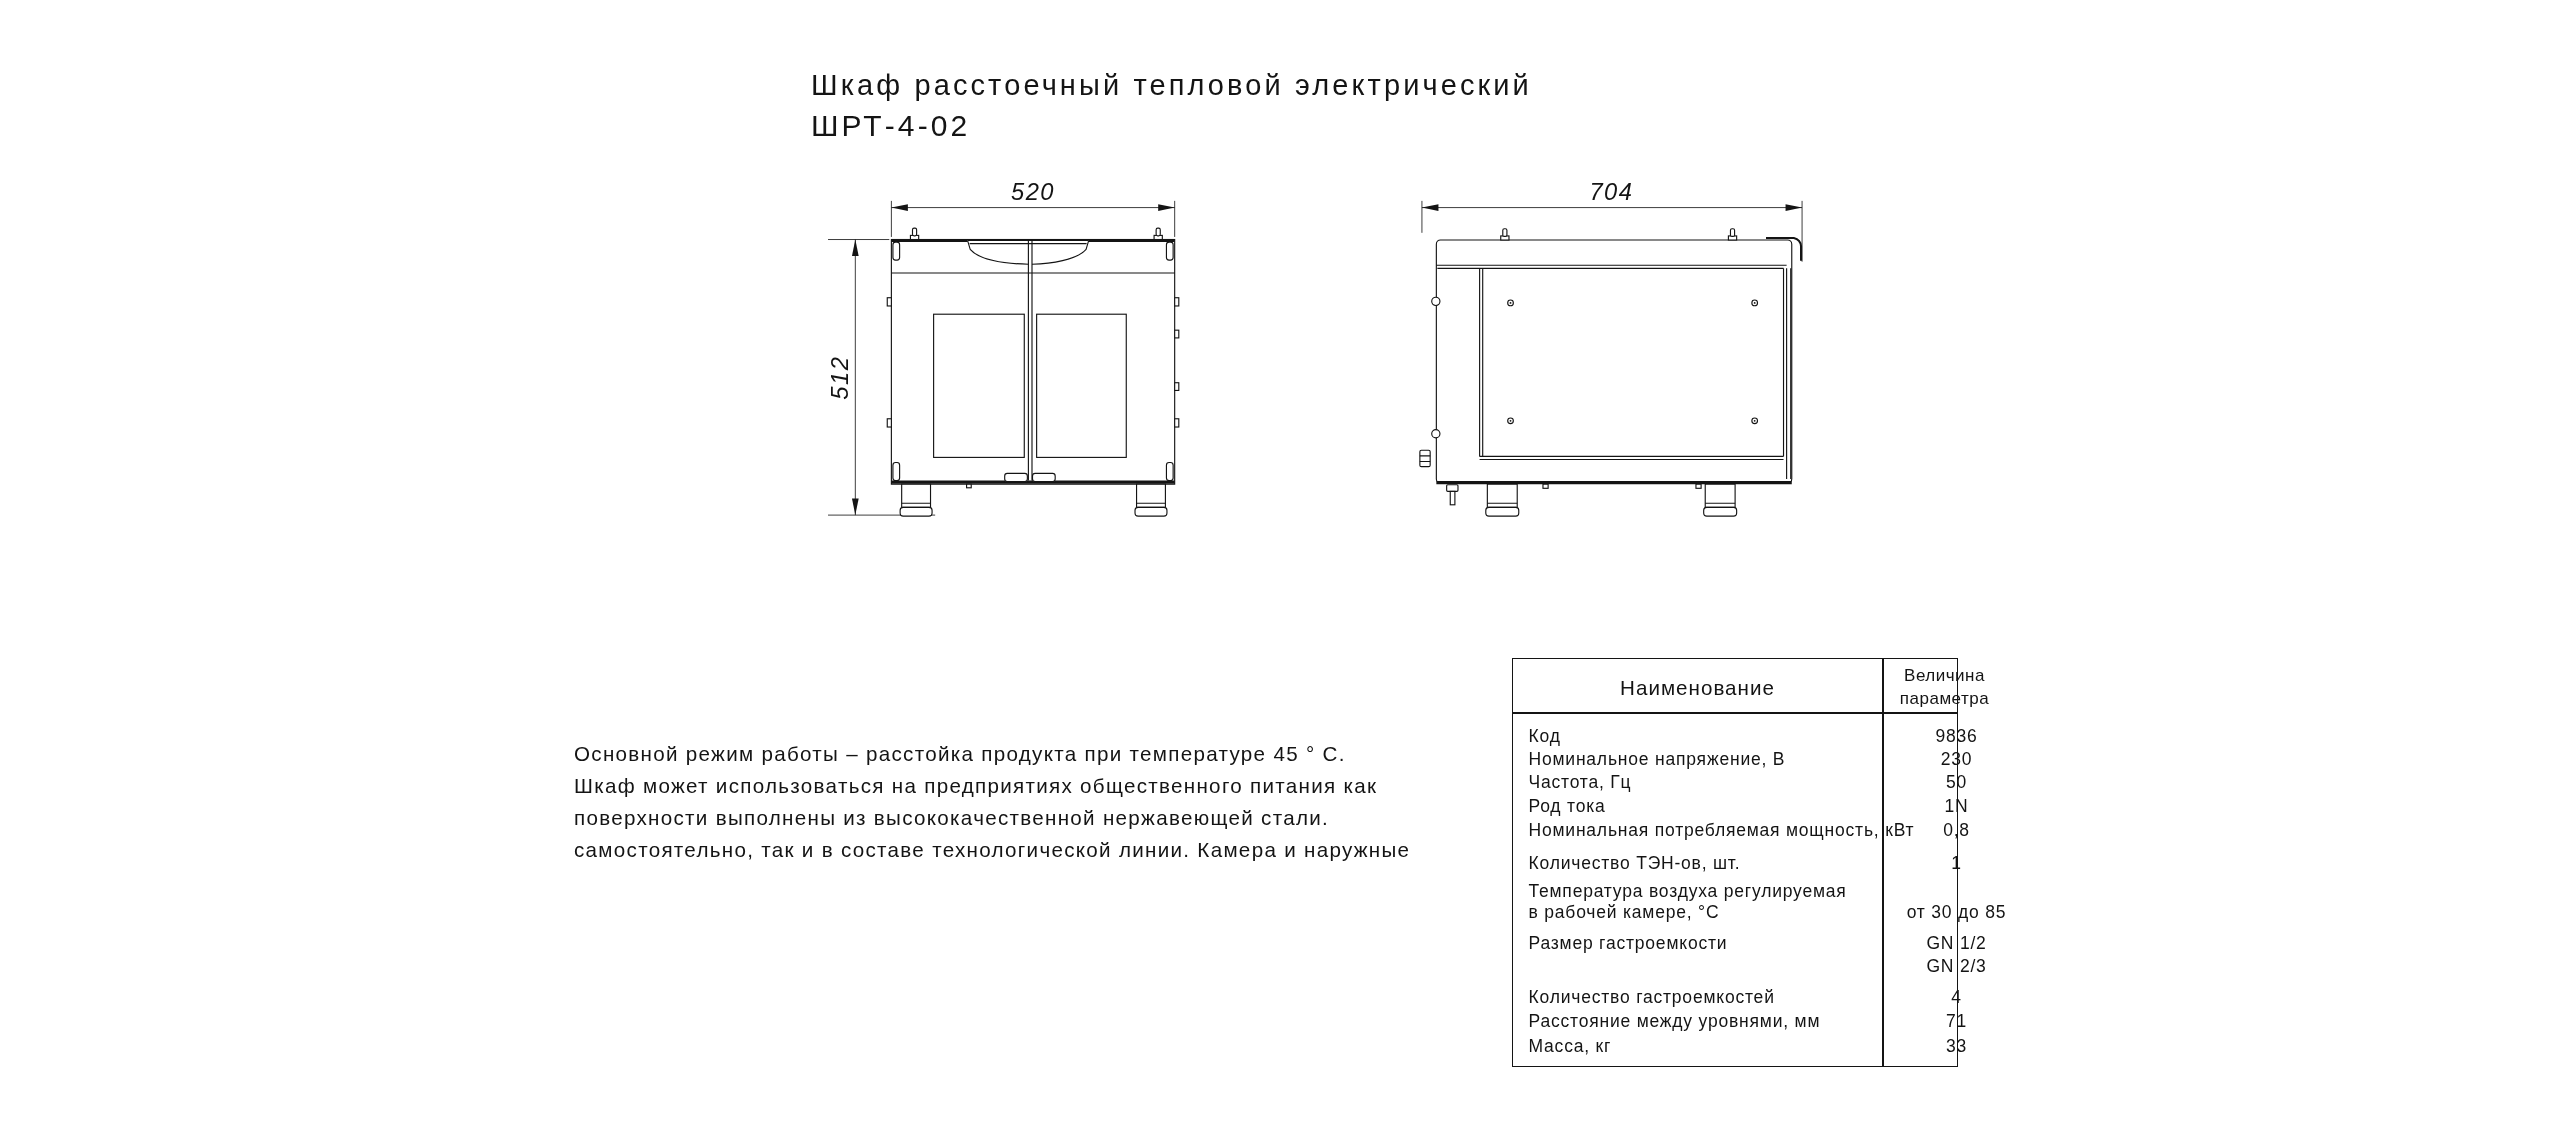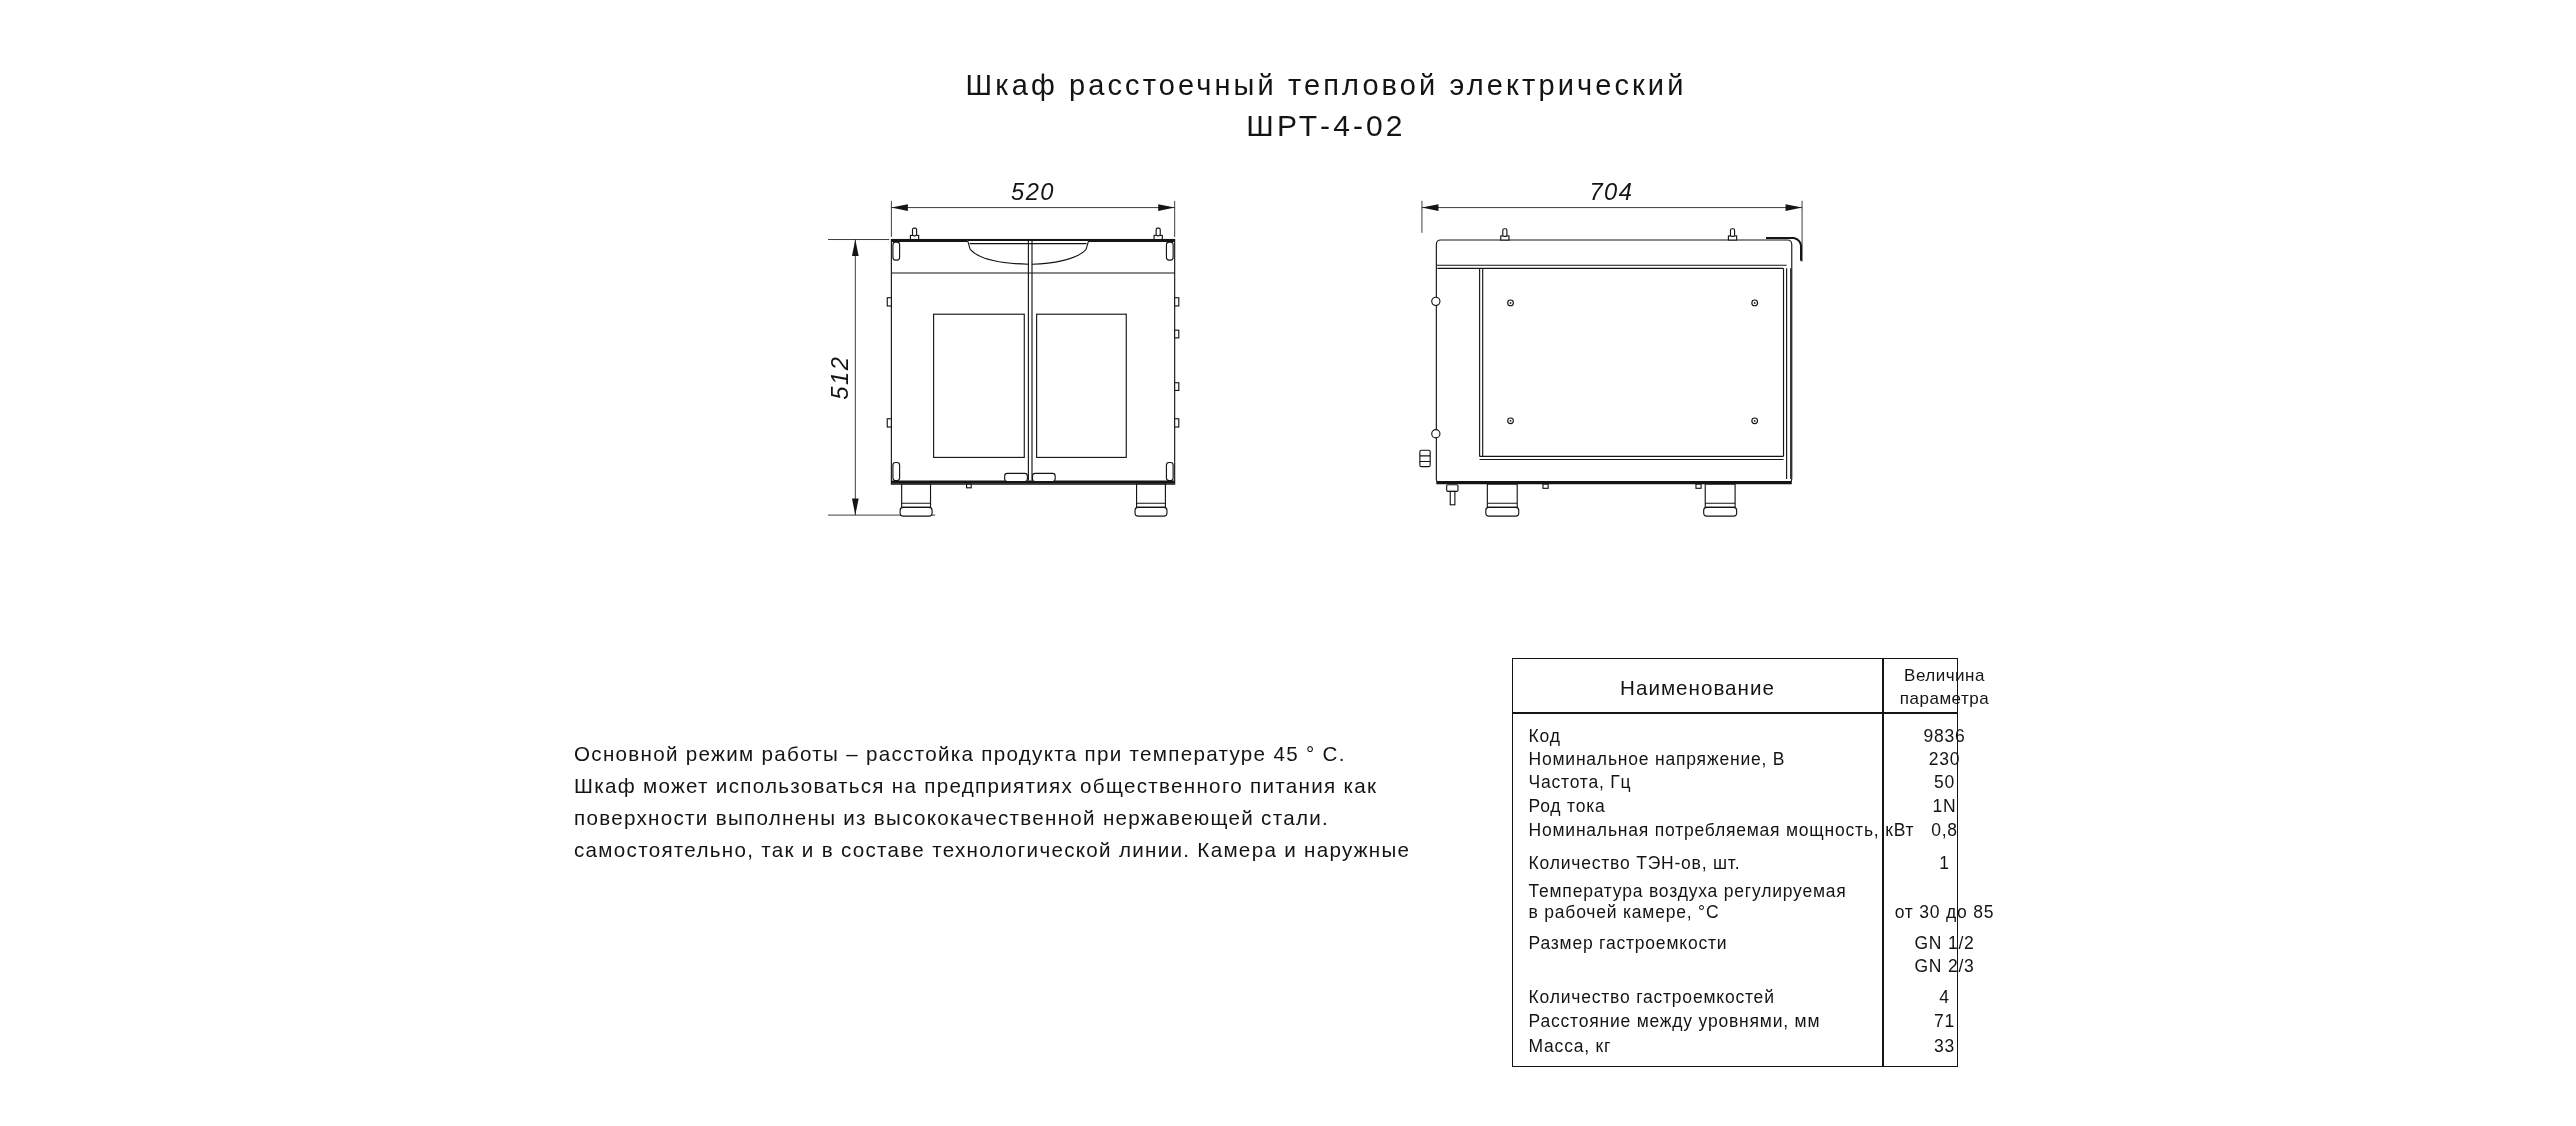--- a/index.html
+++ b/index.html
@@ -1,21 +1,21 @@
 <!DOCTYPE html>
 <html style="font-size:8.2px"><head>
 <meta charset="utf-8">
 <style>
   html,body{margin:0;padding:0;background:#ffffff;}
   body{width:2576px;height:1126px;position:relative;overflow:hidden;
        font-family:"Liberation Sans", sans-serif;color:#141414;}
   .canvas{position:absolute;left:0;top:0;width:2576px;height:1126px;background:#ffffff;}
 
   
-  .title-block{position:absolute;left:811px;top:65px;width:1030px;text-align:center;}
+  .title-block{position:absolute;left:811px;top:65px;width:1030px;text-align:left;}
   .title-line1{font-size:29px;letter-spacing:3.1px;line-height:41px;white-space:nowrap;font-weight:400;}
   .title-line2{font-size:30px;letter-spacing:3.1px;line-height:39px;white-space:nowrap;font-weight:400;}
 
   
   svg.draw{position:absolute;left:0;top:0;}
   .ln{stroke:#141414;stroke-width:2.2;fill:none;}
   .lnthick{stroke:#141414;stroke-width:6;fill:none;}
   .lnmed{stroke:#141414;stroke-width:4;fill:none;}
   .shape{stroke:#141414;stroke-width:2.2;fill:#ffffff;}
   .dimline{stroke:#141414;stroke-width:1.6;fill:none;}
@@ -32,21 +32,21 @@
               border:1.5px solid #141414;box-sizing:border-box;background:#ffffff;}
   .col-divider{position:absolute;left:369px;top:0;bottom:0;width:1.5px;background:#141414;}
   .header-sep{position:absolute;left:0;right:0;top:53px;height:2.1px;background:#141414;}
   .th-name{position:absolute;left:0;top:16.5px;width:369px;text-align:center;
            font-size:20.6px;letter-spacing:1px;}
   .th-val{position:absolute;left:371px;top:5.2px;width:121px;text-align:center;
           font-size:17px;letter-spacing:0.5px;line-height:23px;}
   .cell-name{position:absolute;left:15.5px;width:350px;font-size:17.5px;letter-spacing:0.8px;
              white-space:nowrap;height:23px;}
   .cell-val{position:absolute;left:371px;width:121px;text-align:center;font-size:17.5px;
-            letter-spacing:0.8px;height:23px;}
+            letter-spacing:0.8px;height:23px;padding-left:12px;}
 </style>
 </head>
 <body>
 
 <div class="canvas">
 
   <div class="title-block">
     <div class="title-line1">Шкаф расстоечный тепловой электрический</div>
     <div class="title-line2">ШРТ-4-02</div>
   </div>

